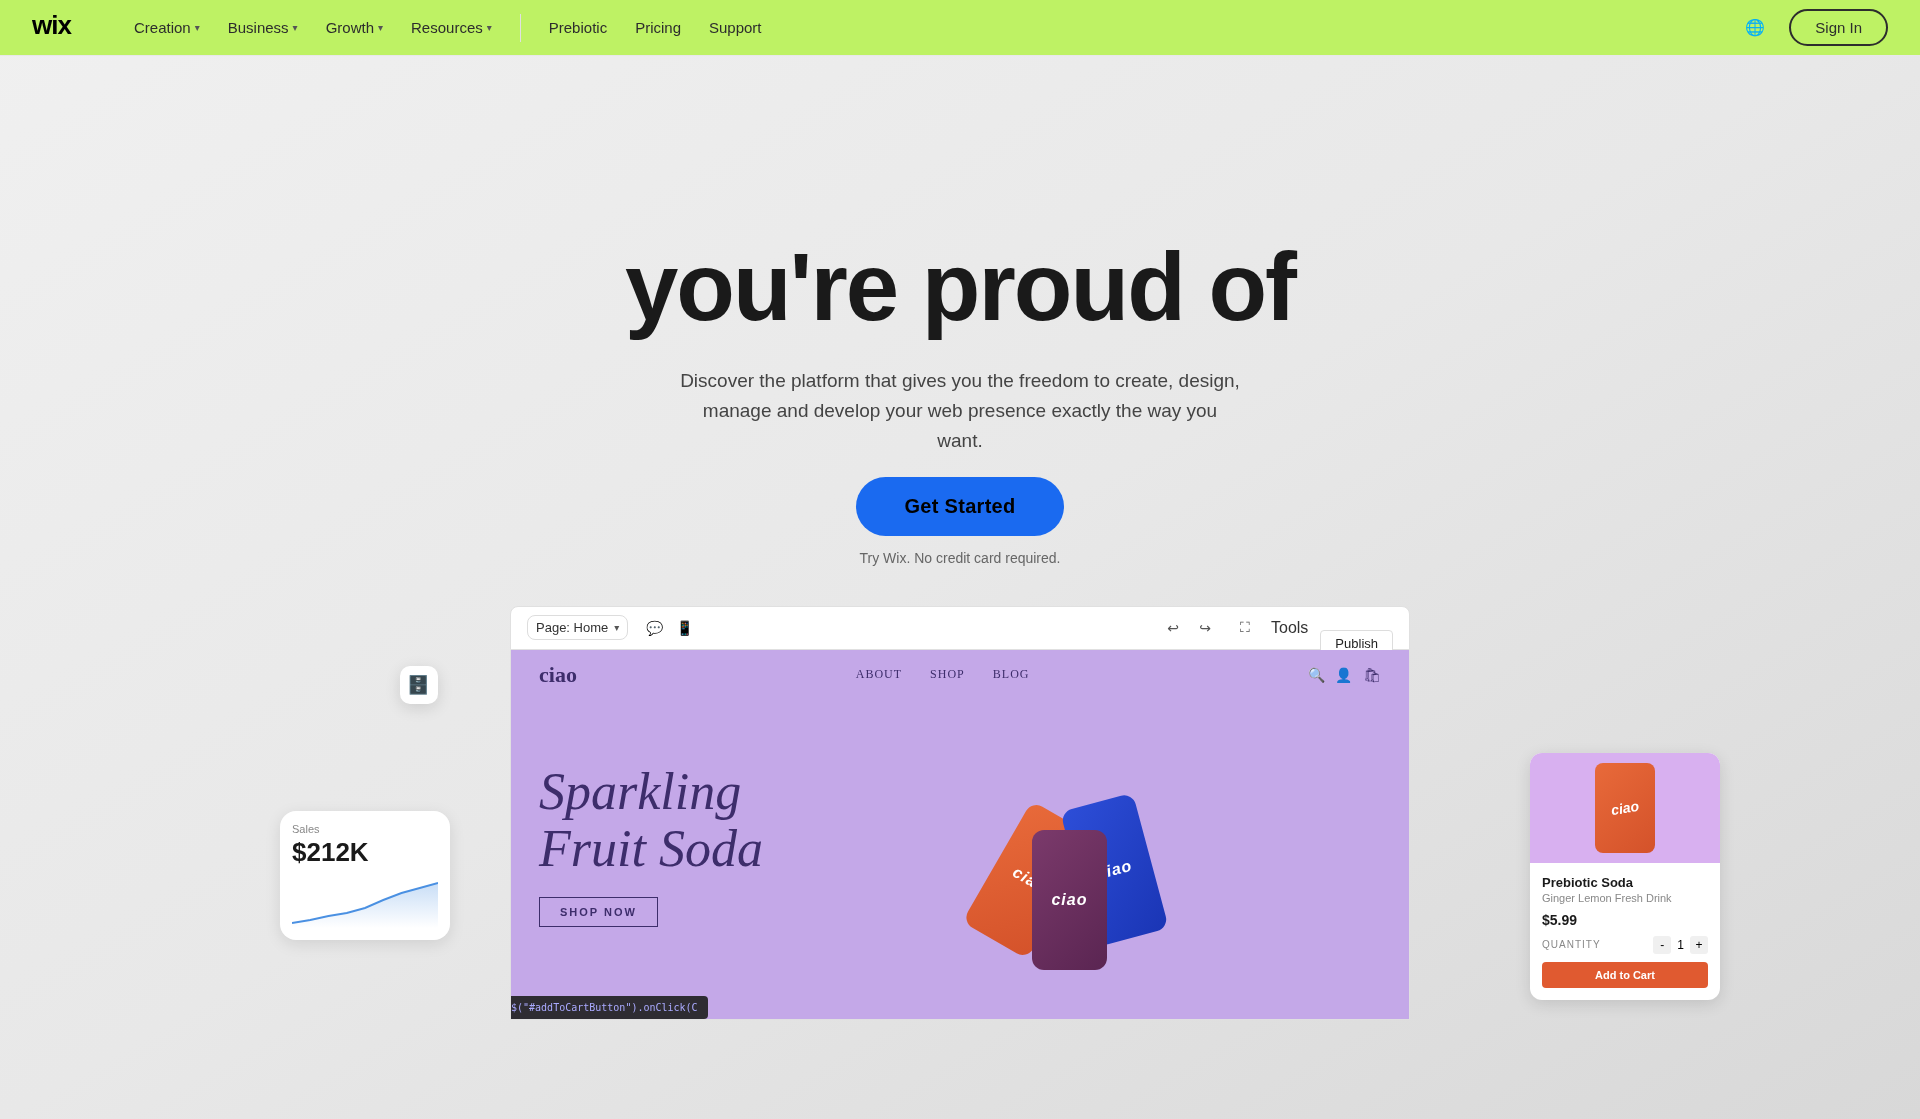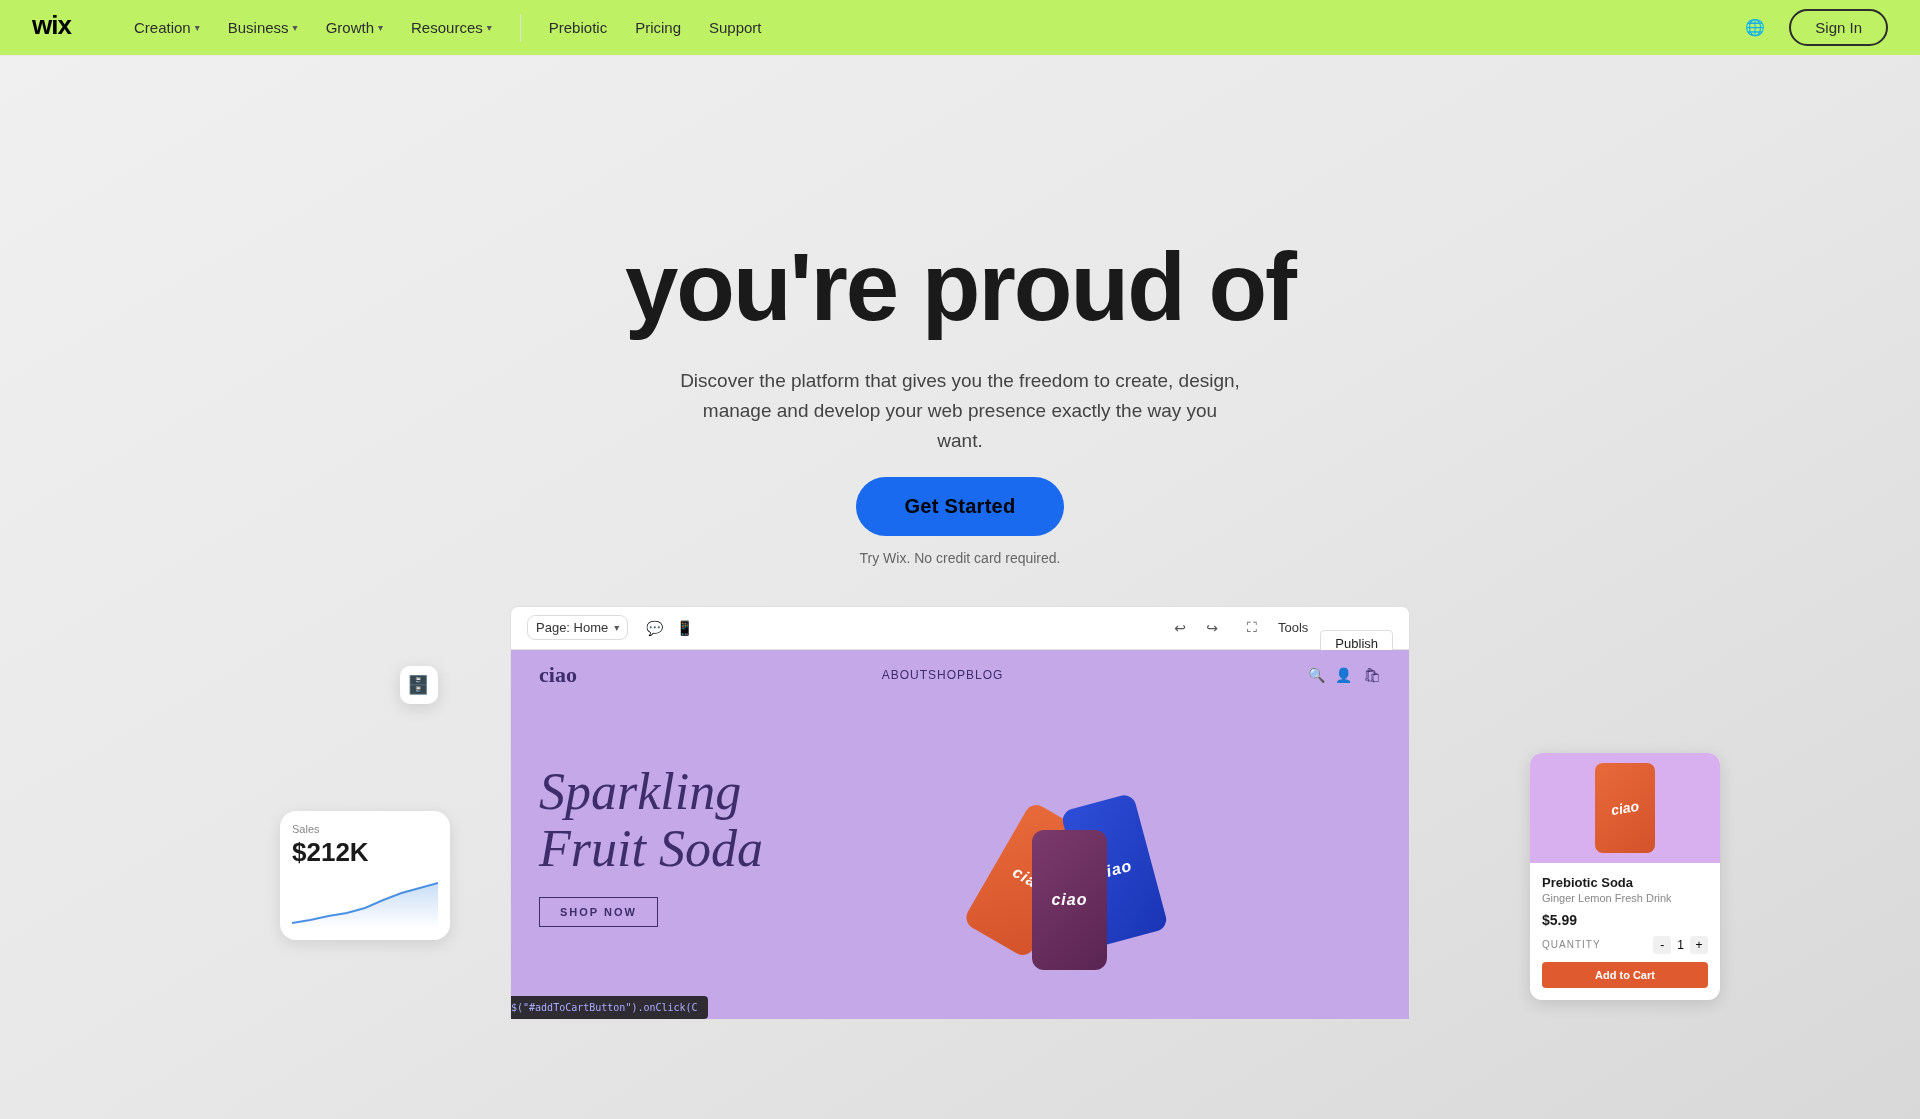--- a/index.html
+++ b/index.html
@@ -164,21 +164,21 @@
       color: #555;
       font-size: 14px;
     }
     .editor-spacer { flex: 1; }
     .editor-actions {
       display: flex;
       align-items: center;
       gap: 12px;
     }
     .editor-tools-btn {
-      font-size: 13px;
+      font-size: 16px;
       color: #333;
       cursor: pointer;
       display: flex; align-items: center; gap: 4px;
     }
     .editor-publish-btn {
       background: #fff;
       border: 1px solid #ddd;
       border-radius: 4px;
       padding: 5px 14px;
       font-size: 13px;
@@ -224,20 +224,22 @@
       padding: 12px 28px;
     }
     .website-logo {
       font-size: 22px;
       font-weight: 600;
       color: #3d2d6b;
       font-family: Georgia, serif;
     }
     .website-nav-items {
       display: flex;
+      gap: 28px;
+      font-family: Liberation Serif, serif;
     }
     .website-nav-item {
       font-size: 12px;
       color: #3d2d6b;
       font-weight: 500;
       letter-spacing: 1px;
       text-transform: uppercase;
     }
     .website-nav-icons {
       display: flex;

